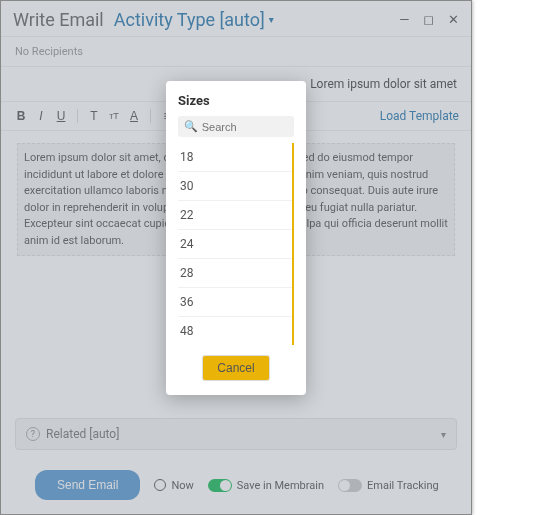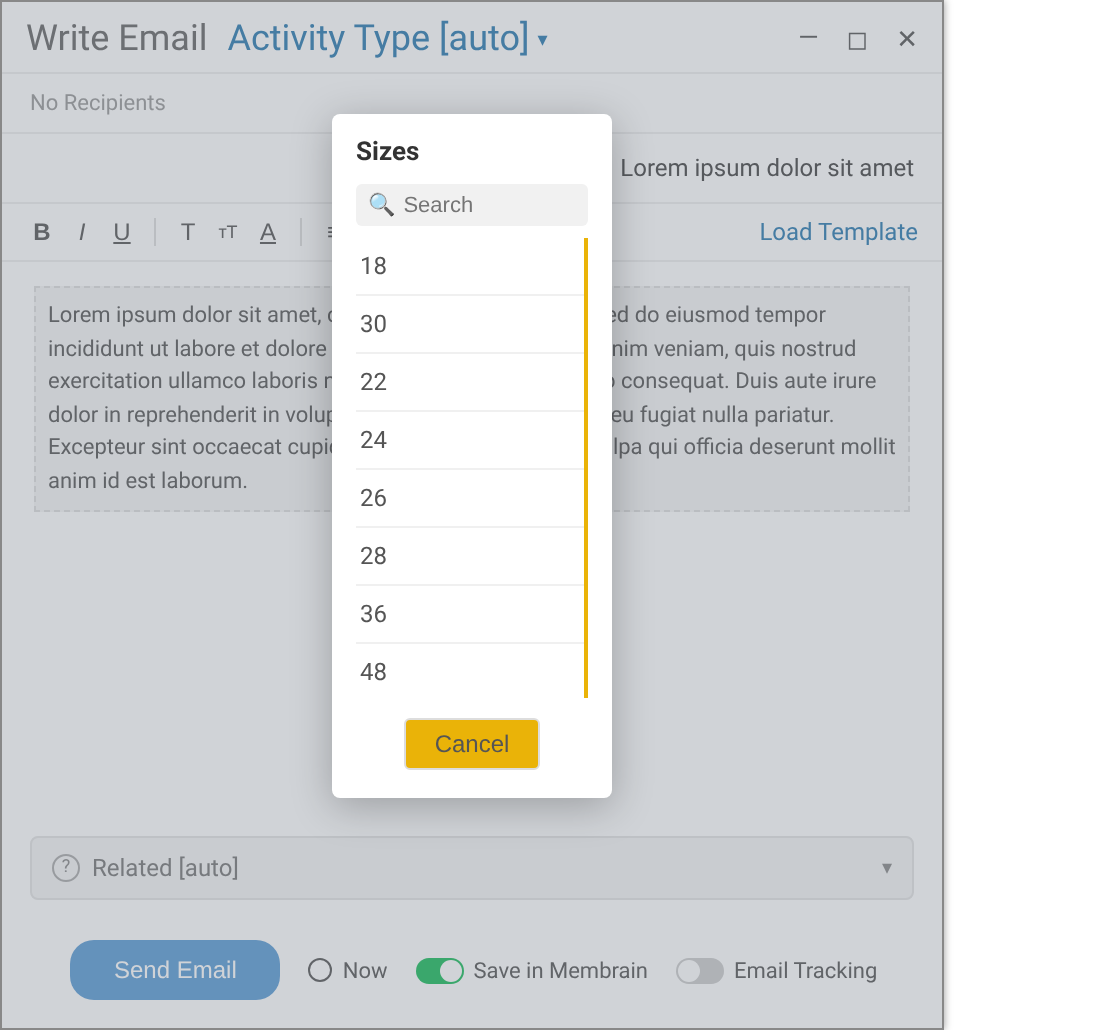--- a/index.html
+++ b/index.html
@@ -172,21 +172,21 @@
 
   
   .overlay {
     position: absolute;
     inset: 0;
     background: rgba(120,130,140,0.35);
   }
   .modal {
     position: absolute;
     left: 50%;
-    top: 56px;
+    top: 80px;
     transform: translateX(-50%);
     width: 140px;
     background: #fff;
     border-radius: 4px;
     box-shadow: 0 4px 20px rgba(0,0,0,0.25);
     padding: 12px 12px 14px 12px;
   }
   .modal h3 {
     font-size: 13px;
     font-weight: 700;
@@ -327,20 +327,19 @@
     <h3>Sizes</h3>
     <div class="search-wrap">
       <span class="mag">🔍</span>
       <input type="text" placeholder="Search" style="">
     </div>
     <div class="size-list" id="size-list">
         <div class="row">18</div>
         <div class="row">30</div>
         <div class="row">22</div>
         <div class="row">24</div>
-        <div class="row">26</div>
         <div class="row">28</div>
         <div class="row">36</div>
         <div class="row">48</div>
       </div>
     <button class="cancel-btn">Cancel</button>
   </div>
 </div>
 
 </body></html>

